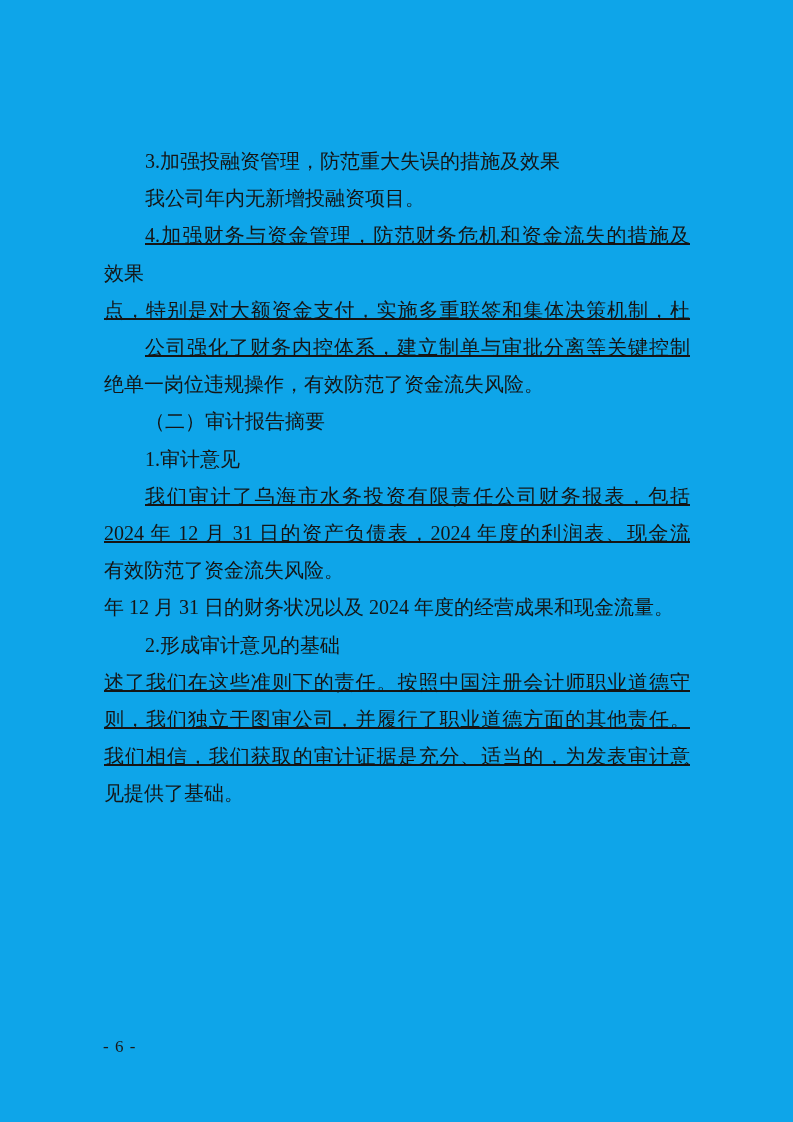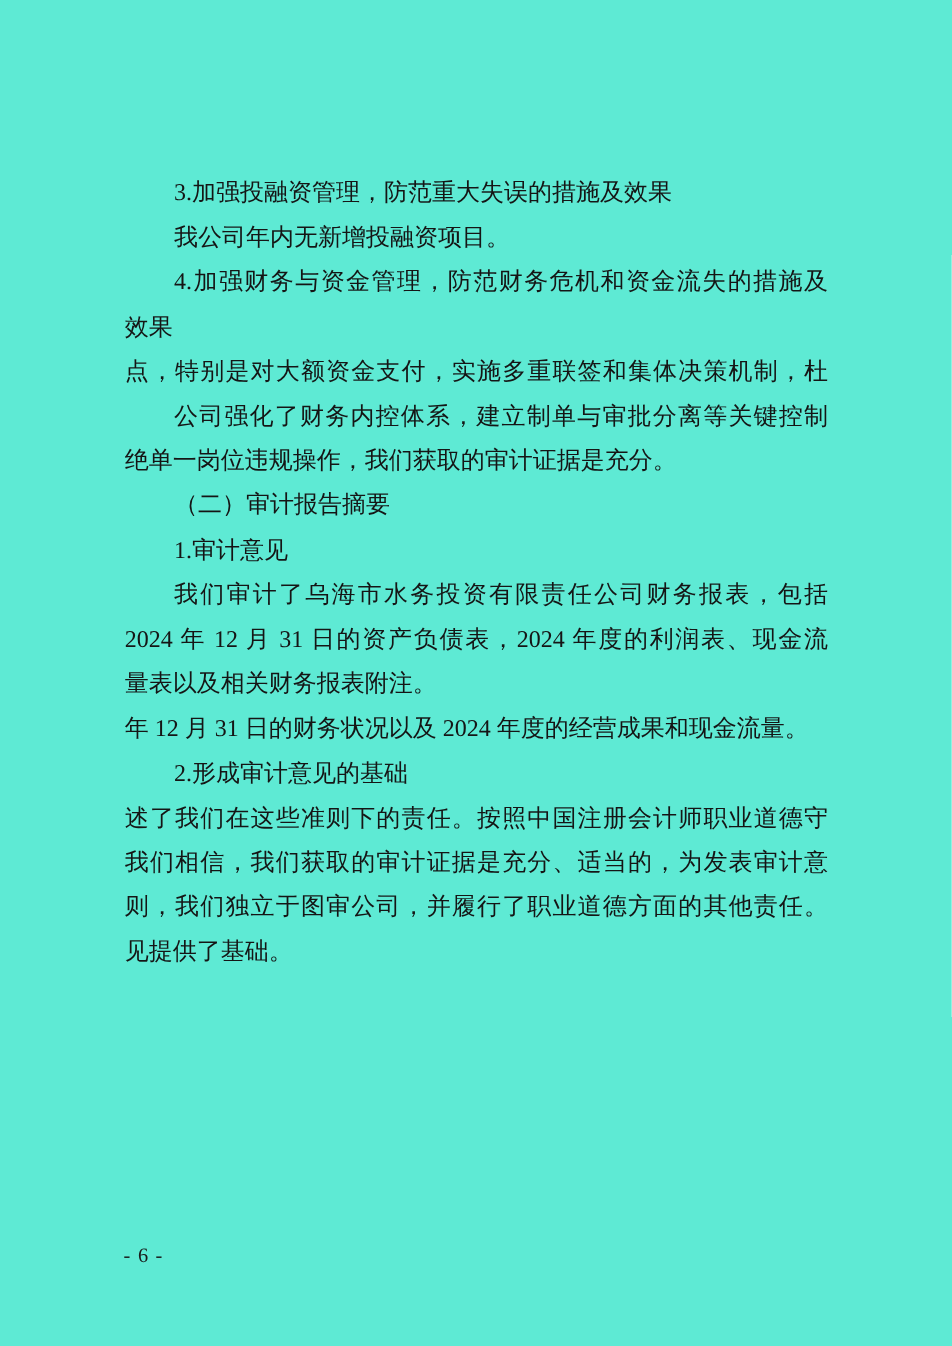--- a/index.html
+++ b/index.html
@@ -8,40 +8,41 @@
     width: 793px;
     height: 1122px;
     position: relative;
     overflow: hidden;
     font-family: "Liberation Serif", "DejaVu Serif", serif;
     color: #151515;
   }
   .doc-page {
     position: absolute;
     inset: 0;
-    background: #5eead4;
+    background: #0ea5e9;
   }
   .text-block {
     position: absolute;
     left: 104px;
     top: 143px;
     width: 586px;
     font-size: 20px;
     line-height: 37.2px;
   }
   .line {
     width: 100%;
     text-align: left;
   }
   .line.indent {
     text-indent: 41px;
   }
   .line.fill {
     text-align: justify;
     text-align-last: justify;
+    text-decoration: underline;
   }
   .footer {
     position: absolute;
     left: 103px;
     top: 1035px;
     font-size: 17px;
     line-height: 24px;
     color: #1a1a1a;
     letter-spacing: 1px;
   }
@@ -51,29 +52,29 @@
 
 <div class="doc-page">
 
   <div class="text-block">
     <div class="line indent">3.加强投融资管理，防范重大失误的措施及效果</div>
     <div class="line indent">我公司年内无新增投融资项目。</div>
     <div class="line indent fill">4.加强财务与资金管理，防范财务危机和资金流失的措施及</div>
     <div class="line">效果</div>
     <div class="line fill">点，特别是对大额资金支付，实施多重联签和集体决策机制，杜</div>
     <div class="line indent fill">公司强化了财务内控体系，建立制单与审批分离等关键控制</div>
-    <div class="line">绝单一岗位违规操作，我们获取的审计证据是充分。</div>
+    <div class="line">绝单一岗位违规操作，有效防范了资金流失风险。</div>
     <div class="line indent">（二）审计报告摘要</div>
     <div class="line indent">1.审计意见</div>
     <div class="line indent fill">我们审计了乌海市水务投资有限责任公司财务报表，包括</div>
     <div class="line fill">2024 年 12 月 31 日的资产负债表，2024 年度的利润表、现金流</div>
-    <div class="line">量表以及相关财务报表附注。</div>
+    <div class="line">有效防范了资金流失风险。</div>
     <div class="line">年 12 月 31 日的财务状况以及 2024 年度的经营成果和现金流量。</div>
     <div class="line indent">2.形成审计意见的基础</div>
     <div class="line fill">述了我们在这些准则下的责任。按照中国注册会计师职业道德守</div>
+    <div class="line fill">则，我们独立于图审公司，并履行了职业道德方面的其他责任。</div>
     <div class="line fill">我们相信，我们获取的审计证据是充分、适当的，为发表审计意</div>
-    <div class="line fill">则，我们独立于图审公司，并履行了职业道德方面的其他责任。</div>
     <div class="line">见提供了基础。</div>
   </div>
 
   <div class="footer">- 6 -</div>
 
 </div>
 
 </body></html>

